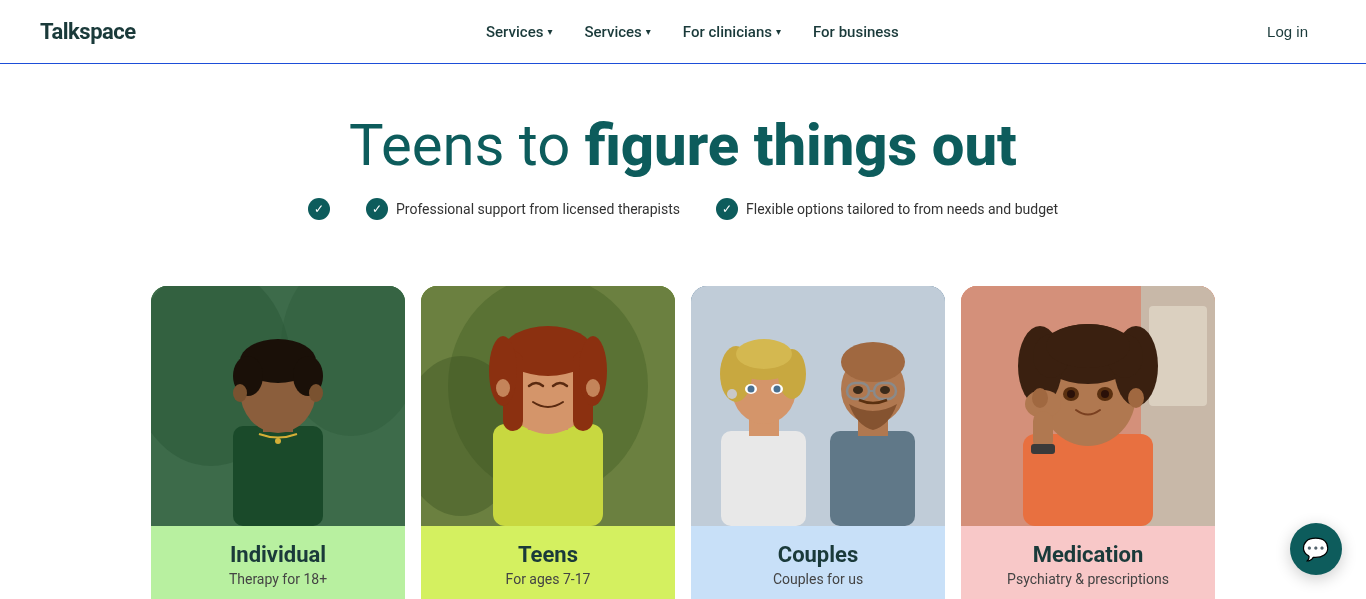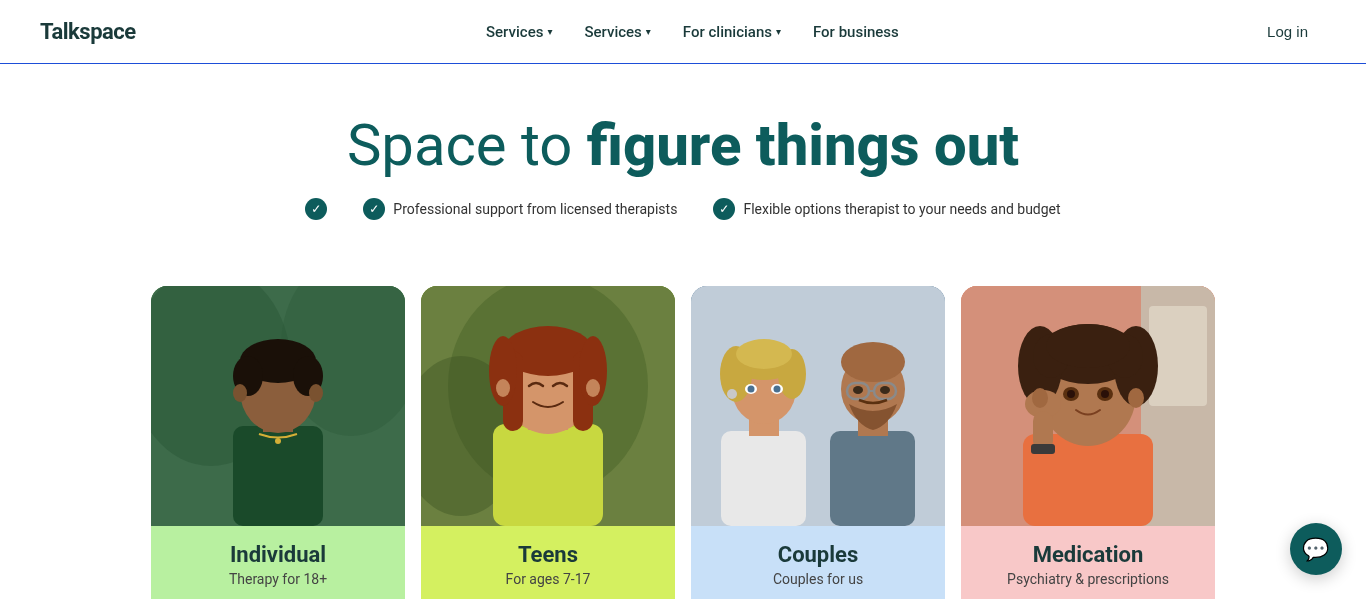--- a/index.html
+++ b/index.html
@@ -243,33 +243,33 @@
       <span>For business</span>
     </div>
   </div>
   <div class="nav-actions">
     <button class="btn-login">Log in</button>
   </div>
 </nav>
 
 <section class="hero">
   <h1 class="hero-title">
-    <span>Space to </span><strong>figure things out</strong>
+    <span>Teens to </span><strong>figure things out</strong>
   </h1>
   <div class="hero-features">
     <div class="hero-feature">
       <div class="check-icon">✓</div>
     </div>
     <div class="hero-feature">
       <div class="check-icon">✓</div>
       <span>Professional support from licensed therapists</span>
     </div>
     <div class="hero-feature">
       <div class="check-icon">✓</div>
-      <span>Flexible options therapist to your needs and budget</span>
+      <span>Flexible options tailored to from needs and budget</span>
     </div>
   </div>
 </section>
 
 <div class="cards-section">
 
   <div class="card card-individual">
     <div class="card-image">
       <svg class="person-svg" viewBox="0 0 254 240" xmlns="http://www.w3.org/2000/svg">
         <rect width="254" height="240" fill="#3d6b4a"></rect>

